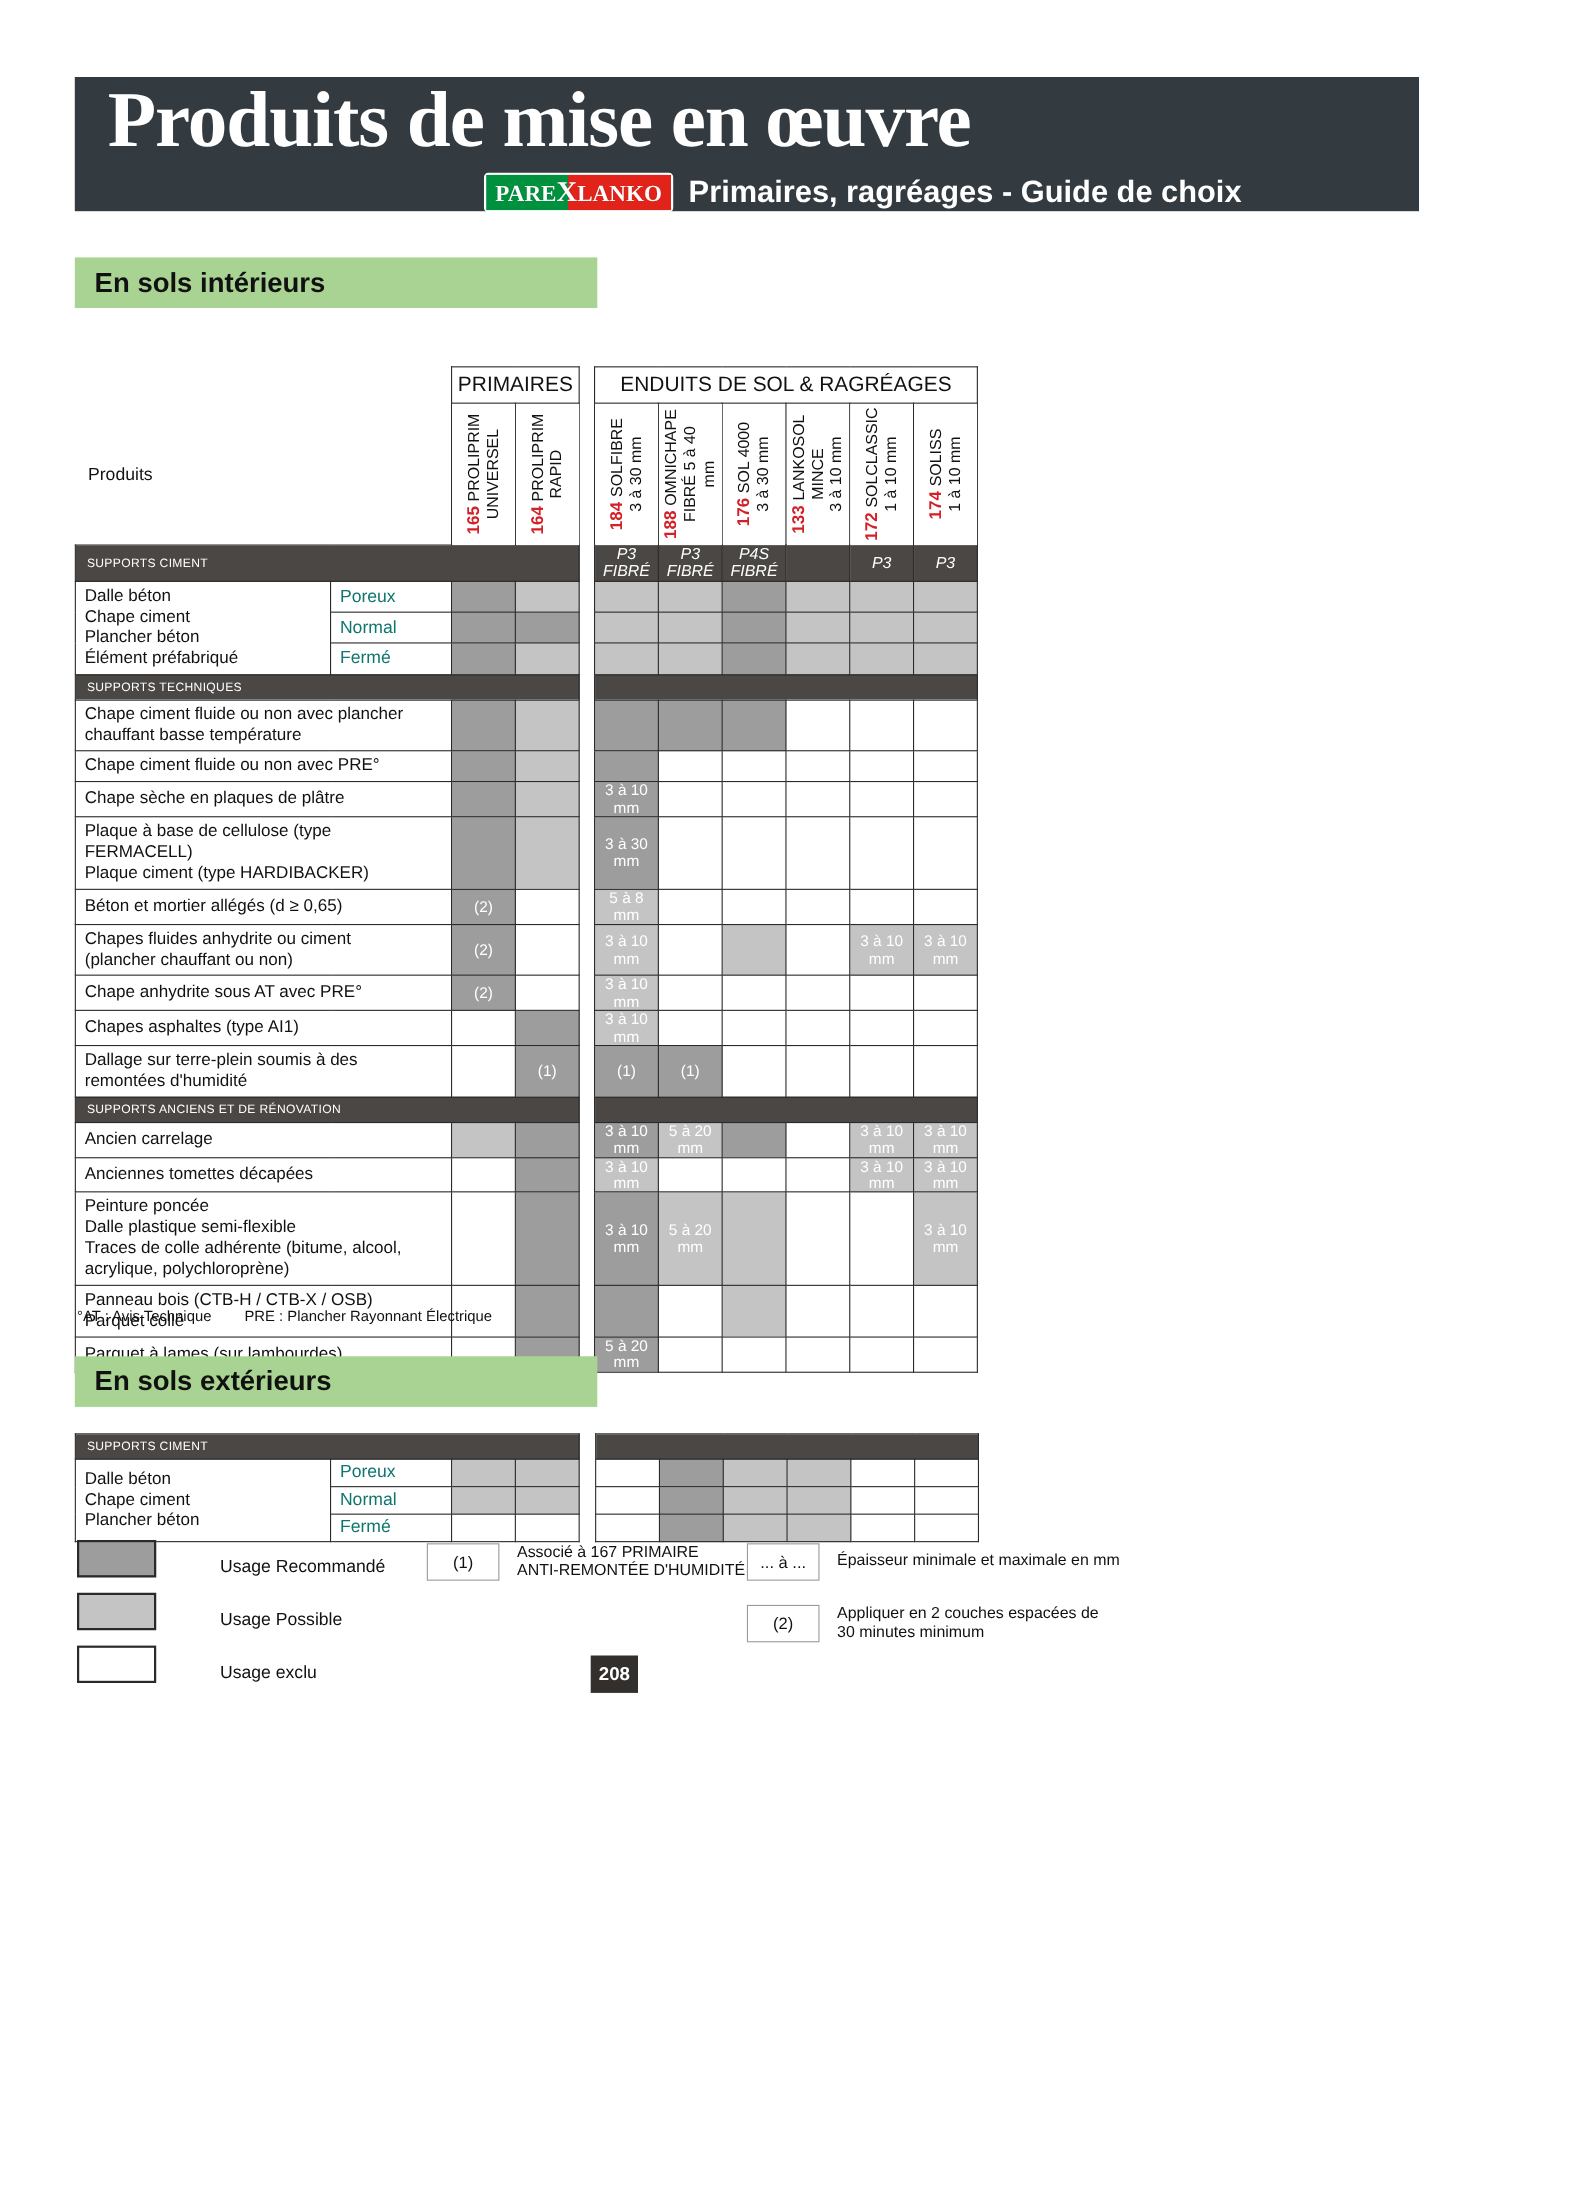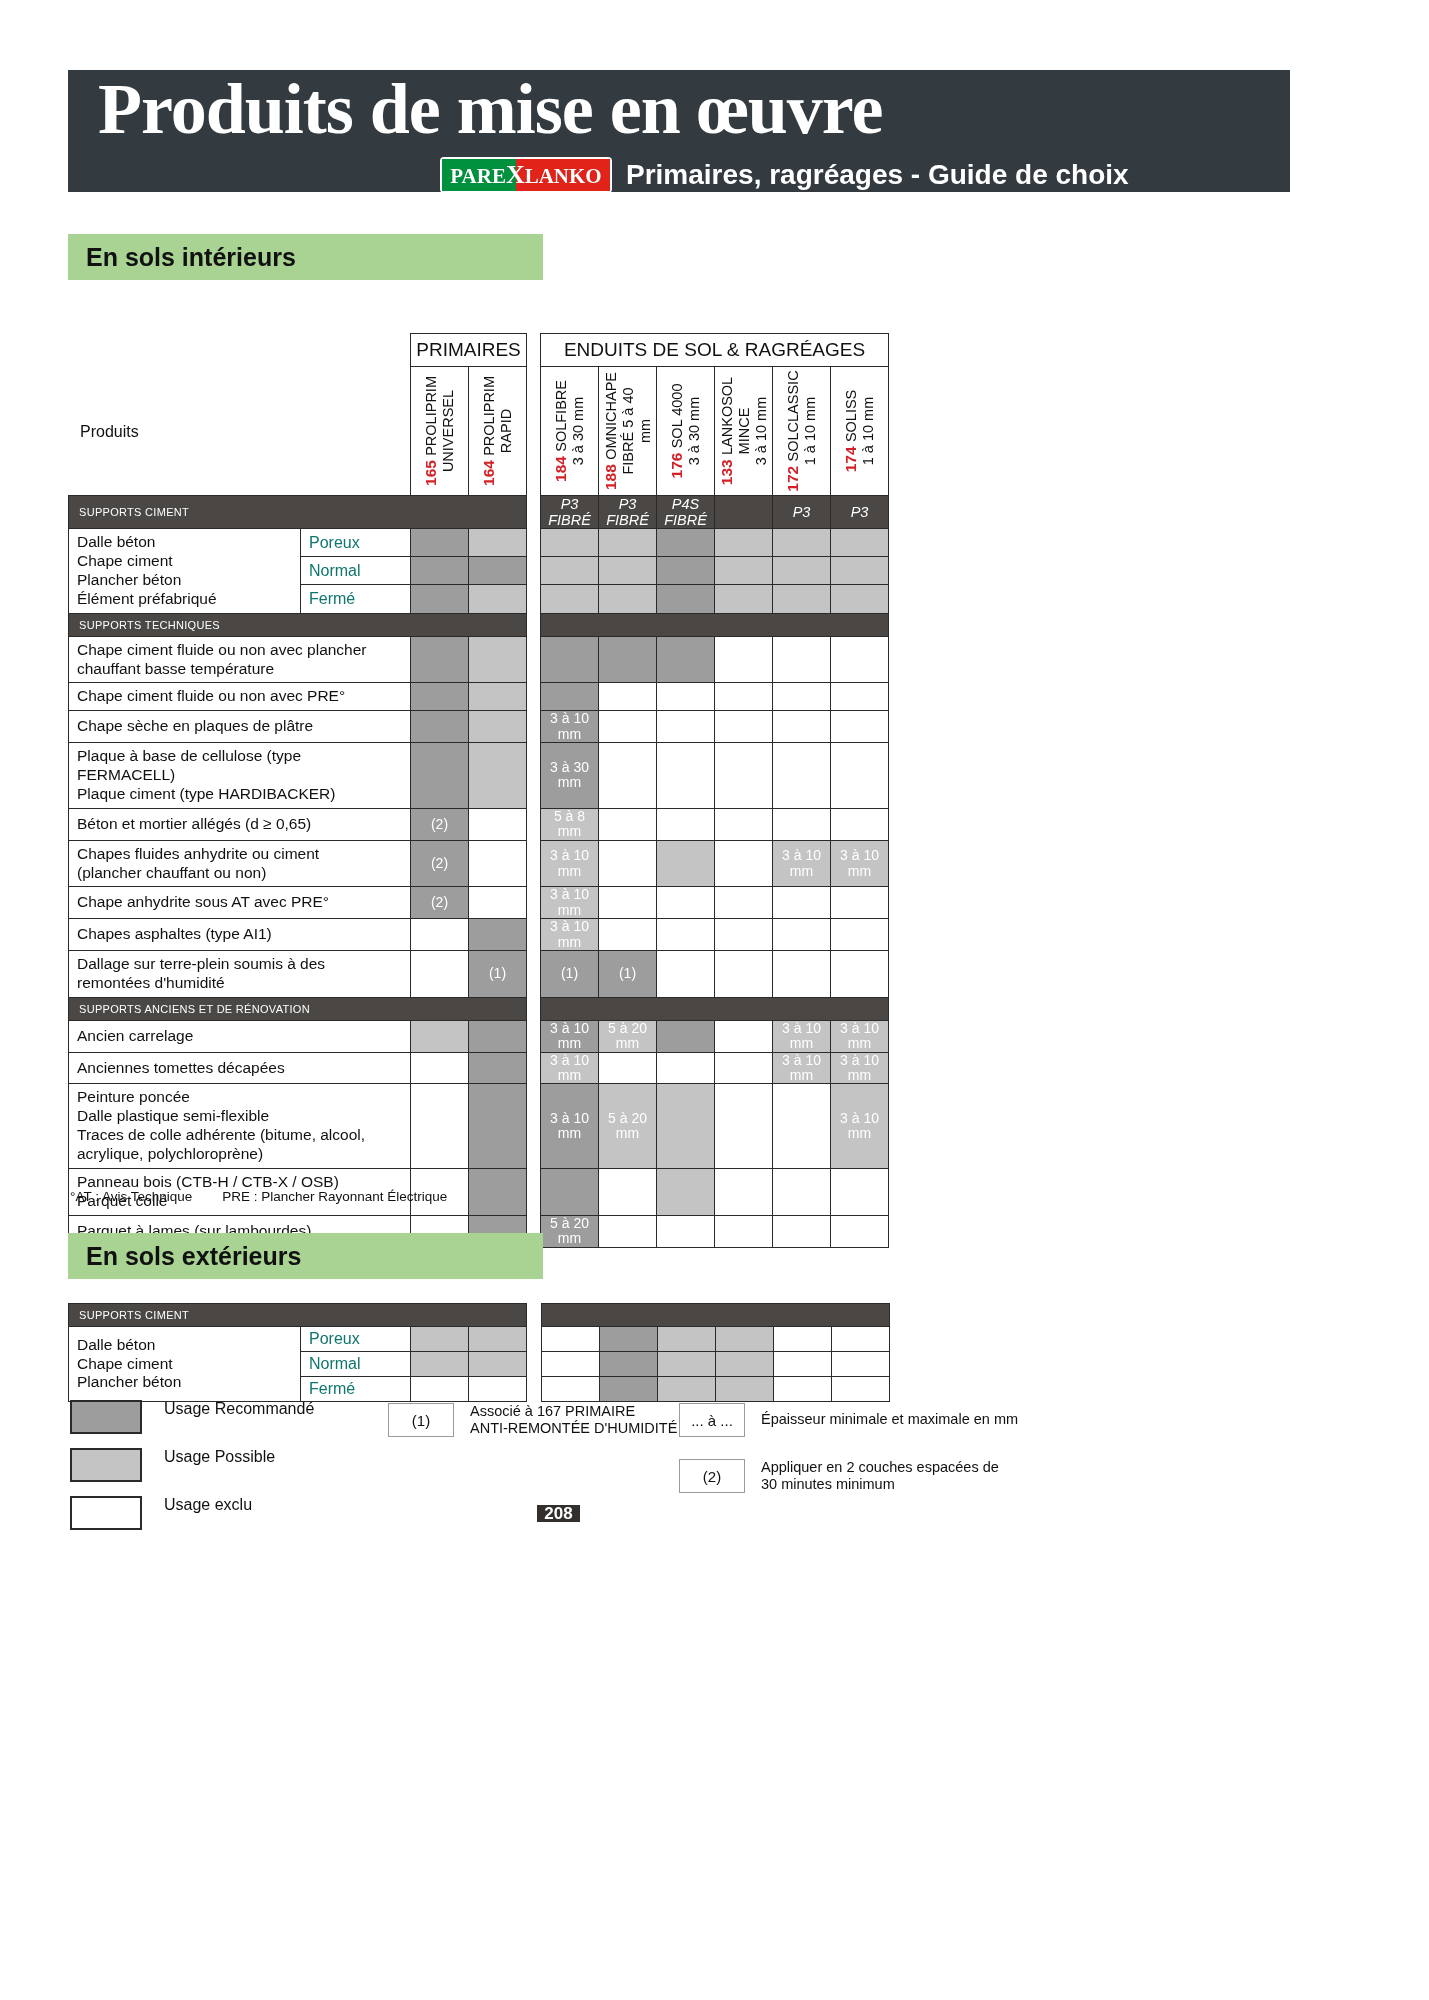--- a/index.html
+++ b/index.html
@@ -115,37 +115,37 @@
 
   
   .footnote{
     position:absolute; left:70px; top:1189px;
     font-size:13.5px; color:#111;
   }
   .footnote .sp{ display:inline-block; width:30px; }
 
   
   .legend{ position:absolute; left:70px; top:1400px; }
-  .legend-row{ display:flex; align-items:flex-start; margin-bottom:14px; }
+  .legend-row{ display:flex; align-items:flex-end; margin-bottom:14px;gap:36px; }
   .swatch{ width:68px; height:30px; border:2px solid #2a2a2a; }
   .legend-label{ margin-left:22px; font-size:16px; color:#111; }
 
   .notes-mid{ position:absolute; left:388px; top:1403px; }
   .notes-right{ position:absolute; left:679px; top:1403px; }
   .note-row{ display:flex; align-items:center; margin-bottom:22px; }
   .note-box{
     width:64px; height:32px; border:1.5px solid #9a9a9a; background:#fff;
     display:flex; align-items:center; justify-content:center;
     font-size:15px; color:#111;
   }
   .note-text{ margin-left:16px; font-size:14.5px; line-height:1.2; color:#111; }
 
   .pagenum{
     position:absolute; left:537px; top:1505px;
-    width:43px; height:17px; background:#332f2c;
+    width:43px; height:34px; background:#332f2c;
     color:#fff; font-size:17px; font-weight:bold;
     display:flex; align-items:center; justify-content:center;
   }
 </style>
 </head>
 <body>
 
 <div class="header-band">
   <div class="header-title">Produits de mise en œuvre</div>
   <div class="header-sub-row">

